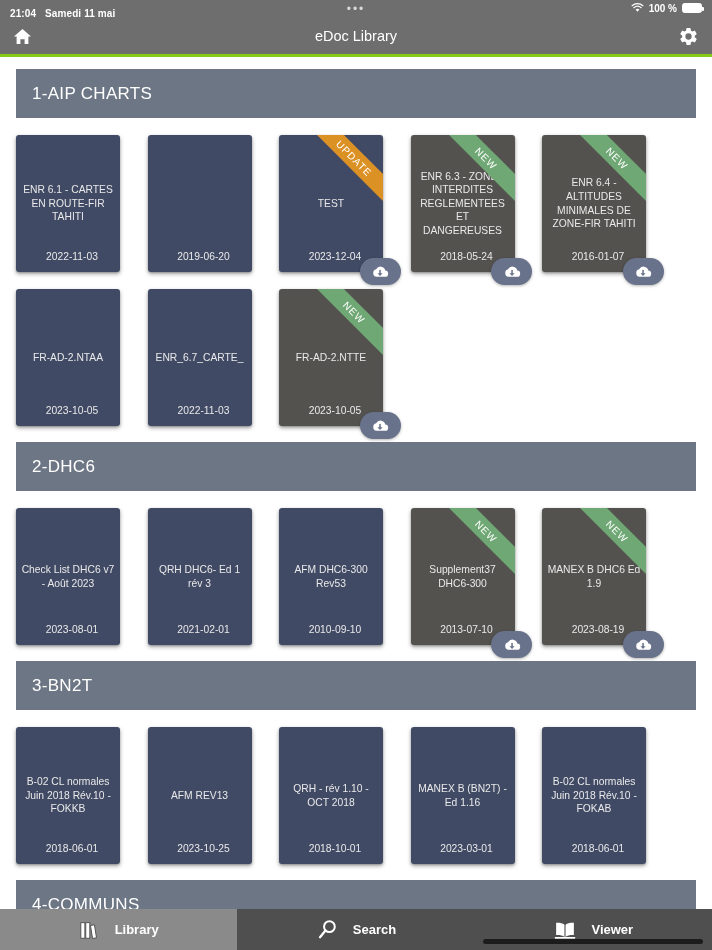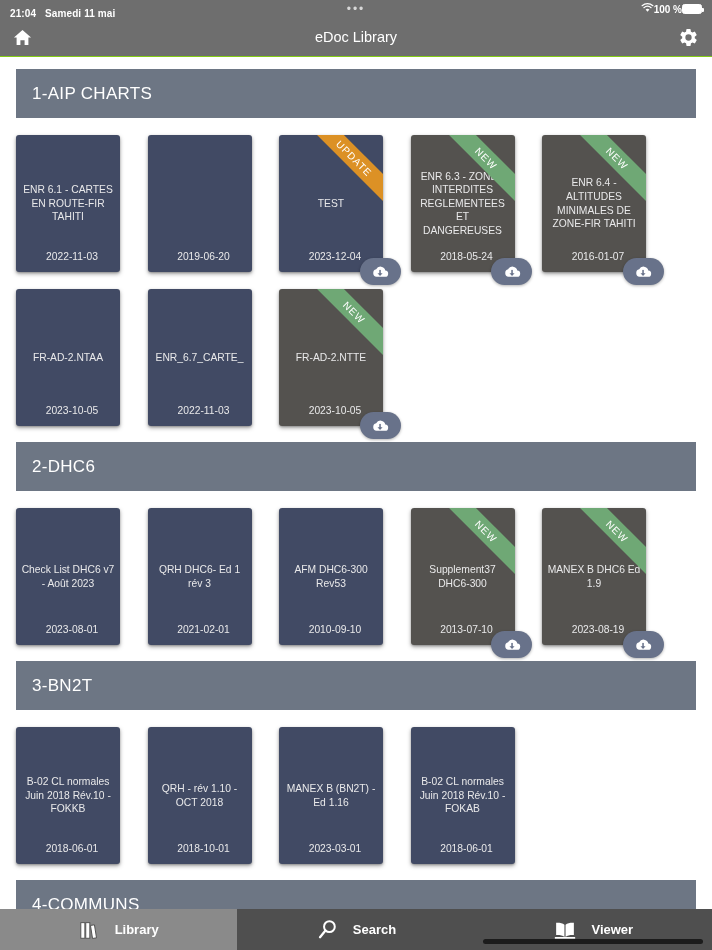--- a/index.html
+++ b/index.html
@@ -21,42 +21,42 @@
     font-size: 10px;
     position: relative;
   }
   .status-left { display: flex; align-items: center; gap: 9px; font-weight: bold; letter-spacing: .1px; margin-top: 8px; }
   .status-center {
     position: absolute; left: 0; right: 0; text-align: center;
     font-size: 12px; letter-spacing: 2px; color: #d8d8d8; line-height: 10px;
     pointer-events: none;
   }
   .status-right {
-    margin-left: auto; display: flex; align-items: center; 
+    margin-left: auto; display: flex; gap: 5px;
     font-size: 10px; font-weight: bold; position: relative; z-index: 2;
   }
   .wifi-icon { display:block; }
   .battery {
     width: 20px; height: 10px; border: 1.3px solid #fff; border-radius: 2.5px;
     position: relative; background: #fff;
   }
   .battery:after {
     content:""; position:absolute; right:-3px; top:3px; width:1.6px; height:4px;
     background:#fff; border-radius:0 1px 1px 0;
   }
 
   
   .nav-bar {
     height: 39px;
     background: #6e6e6e;
     display: flex;
     align-items: center;
     padding: 0 13px;
     position: relative;
-    border-bottom: 1px solid #84cc16;
+    border-bottom: 3px solid #84cc16;
   }
   .nav-title {
     position: absolute; left: 0; right: 0; text-align: center;
     color: #ffffff; font-size: 14.5px;
   }
   .nav-icon { color: #fff; display: flex; align-items: center; cursor: pointer; z-index: 2; }
   .nav-icon.right { margin-left: auto; }
 
   
   .content {
@@ -382,20 +382,26 @@
       </div>
       <div class="card-row">
         <div class="card-slot">
           <div class="card blue">
             <div class="card-title">B-02 CL normales Juin 2018 Rév.10 - FOKKB</div>
             <div class="card-date">2018-06-01</div>
           </div>
         </div>
         <div class="card-slot">
           <div class="card blue">
+            <div class="card-title">AFM REV13</div>
+            <div class="card-date">2023-10-25</div>
+          </div>
+        </div>
+        <div class="card-slot">
+          <div class="card blue">
             <div class="card-title">QRH - rév 1.10 - OCT 2018</div>
             <div class="card-date">2018-10-01</div>
           </div>
         </div>
         <div class="card-slot">
           <div class="card blue">
             <div class="card-title">MANEX B (BN2T) - Ed 1.16</div>
             <div class="card-date">2023-03-01</div>
           </div>
         </div>

